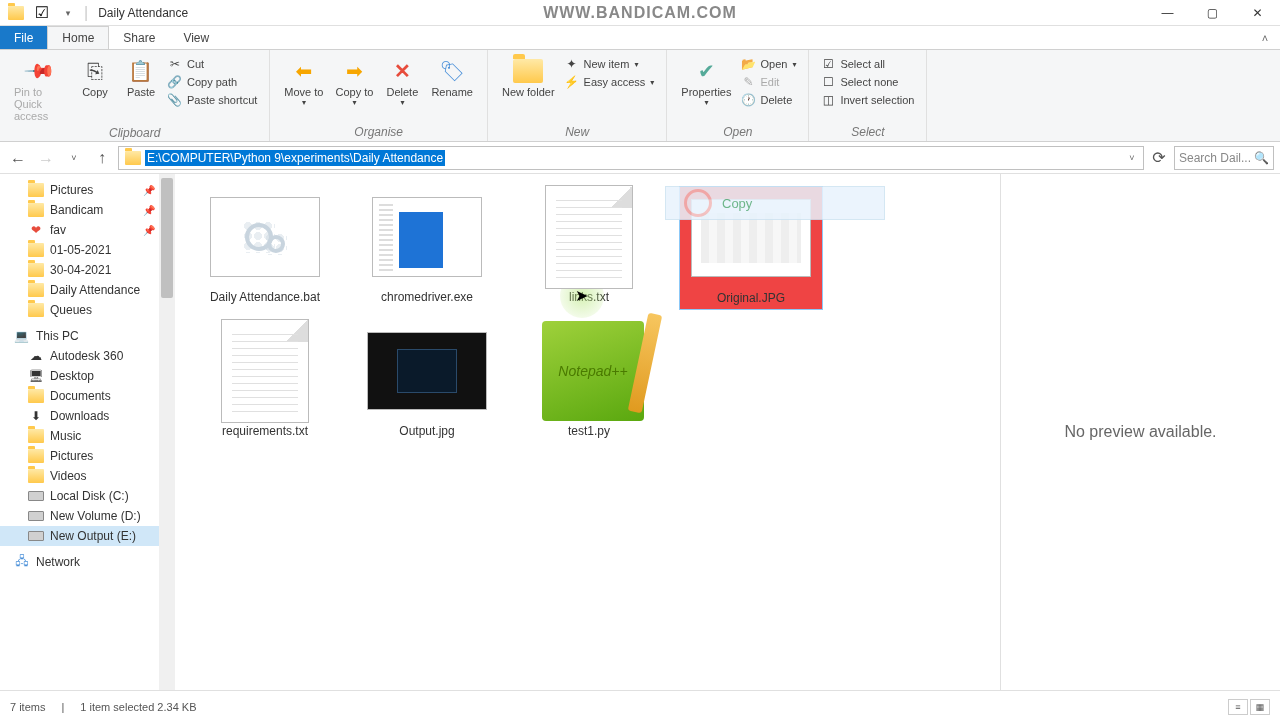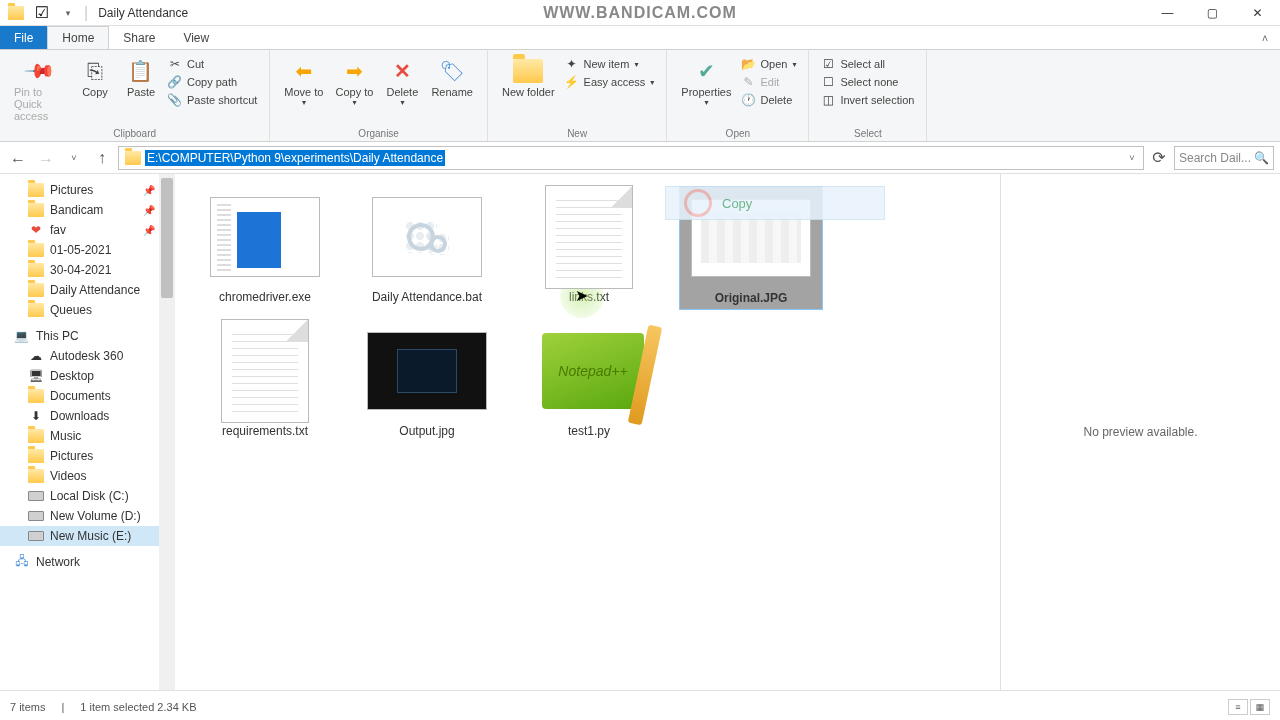--- a/index.html
+++ b/index.html
@@ -20,21 +20,21 @@
 .ribbon-tabs { height: 24px; display: flex; align-items: stretch; background: #fff; border-bottom: 1px solid #d0d0d0; }
 .ribbon-tab { padding: 4px 14px; font-size: 12px; color: #444; display: flex; align-items: center; }
 .ribbon-tab.file { background: #1979ca; color: #fff; }
 .ribbon-tab.active { background: #f5f6f7; border: 1px solid #d0d0d0; border-bottom: none; }
 .ribbon-collapse { margin-left: auto; width: 30px; display: flex; align-items: center; justify-content: center; font-size: 11px; color: #666; }
 
 
 .ribbon { height: 92px; background: #f5f6f7; border-bottom: 1px solid #d0d0d0; display: flex; }
 .ribbon-group { border-right: 1px solid #e0e0e0; padding: 4px 8px 2px; display: flex; flex-direction: column; }
 .ribbon-group-row { display: flex; align-items: flex-start; flex: 1; }
-.ribbon-group-label { text-align: center; font-size: 10px; color: #777; margin-top: 2px; }
+.ribbon-group-label { text-align: center; font-size: 12px; color: #777; margin-top: 2px; font-style: italic; }
 .big-btn { display: flex; flex-direction: column; align-items: center; padding: 2px 6px; font-size: 11px; color: #444; min-width: 46px; }
 .big-btn.disabled { color: #aaa; }
 .big-btn .ico { width: 30px; height: 30px; display: flex; align-items: center; justify-content: center; font-size: 20px; }
 .small-btn-col { display: flex; flex-direction: column; gap: 2px; padding-top: 2px; }
 .small-btn { display: flex; align-items: center; gap: 5px; font-size: 11px; color: #444; padding: 1px 4px; white-space: nowrap; }
 .small-btn.disabled { color: #aaa; }
 .small-btn .sico { width: 14px; height: 14px; display: flex; align-items: center; justify-content: center; font-size: 12px; }
 
 
 .nav-bar { height: 32px; display: flex; align-items: center; padding: 2px 6px; gap: 4px; background: #fff; border-bottom: 1px solid #e0e0e0; }
@@ -59,29 +59,29 @@
 .nav-ico { width: 16px; height: 14px; display: inline-flex; align-items: center; justify-content: center; }
 .folder-ico { background: linear-gradient(#ffe9a6,#ffc94c); border-radius:1px; position:relative; }
 .folder-ico::before { content:""; position:absolute; top:-3px; left:0; width:7px; height:3px; background:#ffc94c; border-radius:1px 1px 0 0; }
 .nav-scroll-track { position:absolute; right:0; top:0; width:16px; height:100%; background:#f0f0f0; }
 .nav-pane-wrap { position: relative; width: 175px; height: 100%; }
 .scroll-thumb { position:absolute; right:2px; top:4px; width:12px; height:120px; background:#c0c0c0; border-radius:2px; }
 
 .content { flex: 1; display: flex; }
 .file-view { flex: 1; padding: 12px 18px; display: flex; flex-wrap: wrap; align-content: flex-start; gap: 10px 18px; position: relative; }
 .file-item { width: 144px; display: flex; flex-direction: column; align-items: center; padding: 4px; }
-.file-item.selected { background: #a3a3a3; border: 1px solid #8cc8f7; font-weight: bold; }
+.file-item.selected { background: #ef4444; border: 1px solid #8cc8f7; }
 .file-thumb { width: 120px; height: 94px; display: flex; align-items: center; justify-content: center; margin-bottom: 6px; }
 .file-label { font-size: 12px; color: #333; text-align: center; }
 .copy-ghost { position: absolute; left: 490px; top: 12px; width: 220px; height: 34px; background: #e8f3fd; display: flex; align-items: center; padding-left: 18px; color: #5a7; font-size: 13px; border: 1px solid #cde3f2; opacity: 0.85; }
 .copy-ghost .ring { width: 28px; height: 28px; border: 3px solid #f1b8b8; border-radius: 50%; margin-right: 10px; }
 .cursor-overlay { position:absolute; left:385px; top:100px; width:44px; height:44px; border-radius:50%; background: radial-gradient(circle, rgba(180,230,120,0.55), rgba(180,230,120,0.0)); pointer-events:none; }
 .cursor-arrow { position:absolute; left:400px; top:112px; font-size:16px; color:#000; pointer-events:none; }
 
-.preview-pane { width: 280px; border-left: 1px solid #e0e0e0; display: flex; align-items: center; justify-content: center; font-size: 12px; color: #666; }
+.preview-pane { width: 280px; border-left: 1px solid #e0e0e0; display: flex; align-items: center; justify-content: center; font-size: 16px; color: #666; }
 
 
 .status-bar { height: 32px; border-top: 1px solid #e0e0e0; display: flex; align-items: center; padding: 0 10px; font-size: 11px; color: #555; gap: 16px; background: #fff; }
 .view-toggle { margin-left: auto; display: flex; gap: 2px; }
 .view-toggle .vt { width: 20px; height: 16px; border: 1px solid #ccc; display:flex; align-items:center; justify-content:center; font-size:9px; }
 
 
 .taskbar { height: 40px; background: #1f1f1f; display: flex; align-items: center; padding: 0 4px; gap: 2px; }
 .task-icon { width: 44px; height: 40px; display: flex; align-items: center; justify-content: center; color: #fff; font-size: 16px; }
 .task-icon.active { background: #3a3a3a; border-bottom: 2px solid #76b9ed; }
@@ -93,21 +93,21 @@
 .exe-thumb::before { content:""; position:absolute; top:6px; left:6px; width:14px; height:68px; background: repeating-linear-gradient(#ddd,#ddd 2px,#fff 2px,#fff 5px); }
 .exe-thumb::after { content:""; position:absolute; top:14px; left:26px; width:44px; height:56px; background:#1e73d6; }
 .bat-thumb { width: 110px; height: 80px; border: 1px solid #bbb; background:#fff; display:flex; align-items:center; justify-content:center; }
 .gear { width:28px; height:28px; border:4px solid #c8d4de; border-radius:50%; position:relative; }
 .gear::before { content:""; position:absolute; inset:-6px; background: radial-gradient(circle,#c8d4de 4px,transparent 4px); background-size:10px 10px; opacity:0.4; }
 .txt-thumb { width: 88px; height: 104px; border: 1px solid #bbb; background:#fff; position:relative; }
 .txt-thumb::before { content:""; position:absolute; top:0; right:0; width:22px; height:22px; background: linear-gradient(135deg,#fff 50%,#ddd 50%); }
 .txt-thumb::after { content:""; position:absolute; top:14px; left:10px; right:10px; bottom:10px; background: repeating-linear-gradient(#e0e0e0,#e0e0e0 1px,transparent 1px,transparent 7px); }
 .jpg-thumb { width: 124px; height: 78px; background: #fff; border: 1px solid #bbb; display:flex; align-items:center; justify-content:center; }
 .jpg-thumb.dark { background: #111; }
-.py-thumb { width: 102px; height: 76px; background: linear-gradient(160deg,#9fd13b,#5aa80f); border-radius: 4px; display:flex; align-items:center; justify-content:center; color:#4a7a00; font-size:14px; font-style:italic; position:relative;margin-left:8px; }
+.py-thumb { width: 102px; height: 100px; background: linear-gradient(160deg,#9fd13b,#5aa80f); border-radius: 4px; display:flex; align-items:center; justify-content:center; color:#4a7a00; font-size:14px; font-style:italic; position:relative;margin-left:8px; }
 .py-thumb::before { content:""; position:absolute; right:-8px; top:-8px; width:14px; height:100px; background:linear-gradient(#f7c65f,#e09a1f); transform:rotate(12deg); border-radius:3px; }
 .cog-arrow { color:#f7a600; font-size:22px; }
 .red-x { color:#e74c3c; font-size:26px; font-weight:bold; }
 .folder-big { width:30px; height:24px; background:linear-gradient(#ffe9a6,#ffc94c); border-radius:2px; position:relative; }
 .folder-big::before { content:""; position:absolute; top:-5px; left:0; width:12px; height:5px; background:#ffc94c; border-radius:2px 2px 0 0; }
 .pin-ico { transform: rotate(45deg); display:inline-block; }
 .check-ico { color:#5a9; }
 .drive-ico { width:16px; height:10px; background:#d0d0d0; border:1px solid #888; border-radius:1px; }
 </style>
 </head>
@@ -356,53 +356,53 @@
         <div class="nav-item">
           <span class="nav-ico drive-ico"></span>
           <span>Local Disk (C:)</span>
         </div>
         <div class="nav-item">
           <span class="nav-ico drive-ico"></span>
           <span>New Volume (D:)</span>
         </div>
         <div class="nav-item sel">
           <span class="nav-ico drive-ico"></span>
-          <span>New Music (E:)</span>
+          <span>New Output (E:)</span>
         </div>
         <div class="nav-item l0">
           <span class="nav-ico" style="color:#4a90d9;">🖧</span>
           <span>Network</span>
         </div>
       </div>
     <div class="nav-scroll-track">
         <div class="scroll-thumb"></div>
       </div>
   </div>
   <div class="content">
     <div class="file-view" id="file-view">
       <div class="copy-ghost">
           <div class="ring"></div>
           <span>Copy</span>
         </div>
       <div class="cursor-overlay"></div>
       <div class="cursor-arrow">➤</div>
     <div class="file-item">
           <div class="file-thumb">
-            <div class="exe-thumb"></div>
-          </div>
-          <div class="file-label">chromedriver.exe</div>
-        </div>
-        <div class="file-item">
-          <div class="file-thumb">
             <div class="bat-thumb">
               <div class="gear"></div>
               <div class="gear" style="width: 18px; height: 18px; margin-left: -6px; margin-top: 14px;"></div>
             </div>
           </div>
           <div class="file-label">Daily Attendance.bat</div>
+        </div>
+        <div class="file-item">
+          <div class="file-thumb">
+            <div class="exe-thumb"></div>
+          </div>
+          <div class="file-label">chromedriver.exe</div>
         </div>
         <div class="file-item">
           <div class="file-thumb">
             <div class="txt-thumb"></div>
           </div>
           <div class="file-label">links.txt</div>
         </div>
         <div class="file-item selected">
           <div class="file-thumb">
             <div class="jpg-thumb">

